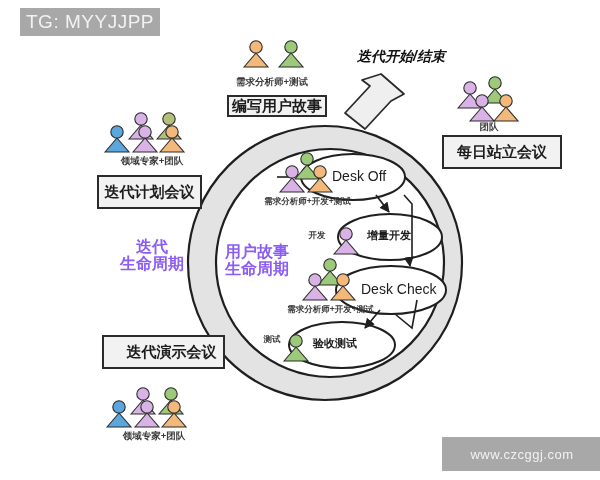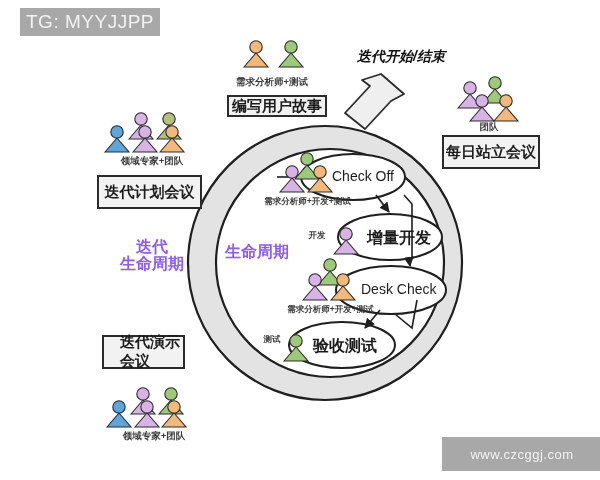--- a/index.html
+++ b/index.html
@@ -19,21 +19,21 @@
        display:flex;align-items:center;justify-content:center;
        font-size:15px;font-weight:700;color:#1c1c1c;box-sizing:border-box;}
 
   
   .cap{position:absolute;font-size:9.5px;font-weight:700;color:#3a3a3a;
        white-space:nowrap;text-align:center;}
   .cap.sm{font-size:8.5px;}
 
   
   .etext{position:absolute;white-space:nowrap;color:#1c1c1c;}
-  .big{font-size:16px;font-weight:700;}
+  .big{font-size:11px;font-weight:700;}
   .mid{font-size:14px;}
   .lifelabel{position:absolute;font-size:16px;font-weight:700;line-height:17px;
              color:#8b5cf6;white-space:nowrap;text-align:center;}
   .arrowlabel{position:absolute;font-size:14px;font-weight:700;color:#111;white-space:nowrap;}
 </style>
 </head>
 <body>
 
 <div class="stage">
 
@@ -139,40 +139,41 @@
     <g>
       <use href="#person-green" x="284" y="352"></use>
     </g>
   </svg>
 
   <div class="wm" id="wm-top">TG: MYYJJPP</div>
   <div class="wm" id="wm-bottom">www.czcggj.com</div>
 
   <div class="box" style="left:215px;top:95px;width:100px;height:22px;">编写用户故事</div>
   <div class="box" style="left:85px;top:175px;width:105px;height:34px;">迭代计划会议</div>
-  <div class="box" style="left:430px;top:135px;width:98px;height:34px;">每日站立会议</div>
-  <div class="box" style="left:90px;top:335px;width:83px;height:34px;padding-left:16px;">迭代演示会议</div>
+  <div class="box" style="left:430px;top:135px;width:120px;height:34px;">每日站立会议</div>
+  <div class="box" style="left:90px;top:335px;width:123px;height:34px;padding-left:16px;">迭代演示会议</div>
 
   <div class="cap" style="left:196px;top:76px;width:128px;">需求分析师+测试</div>
   <div class="cap" style="left:76px;top:155px;width:128px;">领域专家+团队</div>
   <div class="cap" style="left:437px;top:121px;width:80px;">团队</div>
   <div class="cap" style="left:78px;top:430px;width:128px;">领域专家+团队</div>
   <div class="cap sm" style="left:218px;top:196px;width:155px;">需求分析师+开发+测试</div>
   <div class="cap sm" style="left:290px;top:230px;width:30px;">开发</div>
   <div class="cap sm" style="left:241px;top:304px;width:155px;">需求分析师+开发+测试</div>
   <div class="cap sm" style="left:245px;top:334px;width:30px;">测试</div>
 
-  <div class="etext mid" style="left:320px;top:168px;">Check Off</div>
+  <div class="etext mid" style="left:320px;top:168px;">Desk Off</div>
   <div class="etext big" style="left:355px;top:228px;">增量开发</div>
   <div class="etext mid" style="left:349px;top:281px;">Desk Check</div>
   <div class="etext big" style="left:301px;top:336px;">验收测试</div>
 
   <div class="lifelabel" style="left:100px;top:238px;width:80px;">
     <div>迭代</div>
     <div>生命周期</div>
   </div>
   <div class="lifelabel" style="left:205px;top:243px;width:80px;">
+    <div>用户故事</div>
     <div>生命周期</div>
   </div>
 
   <div class="arrowlabel" style="left:345px;top:48px;font-style:italic;">迭代开始/结束</div>
 
 </div>
 
 </body></html>

